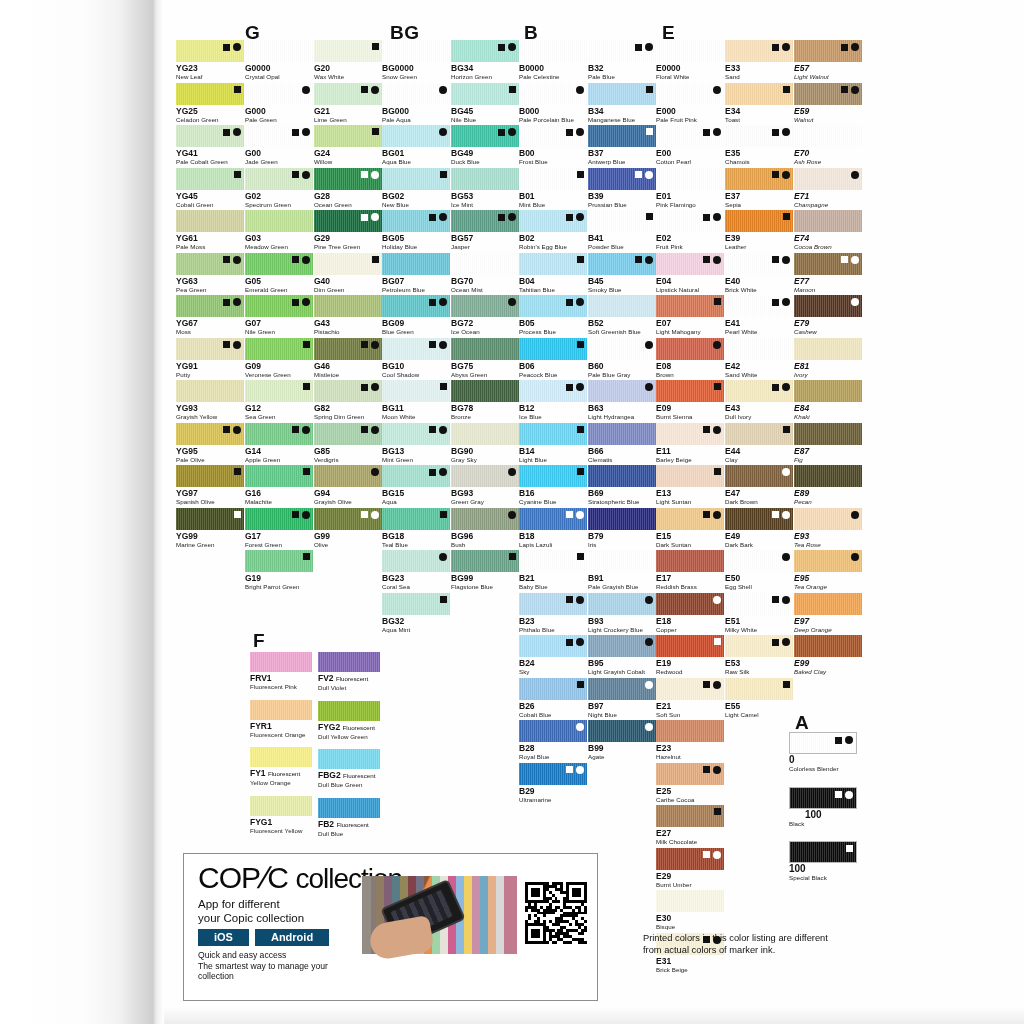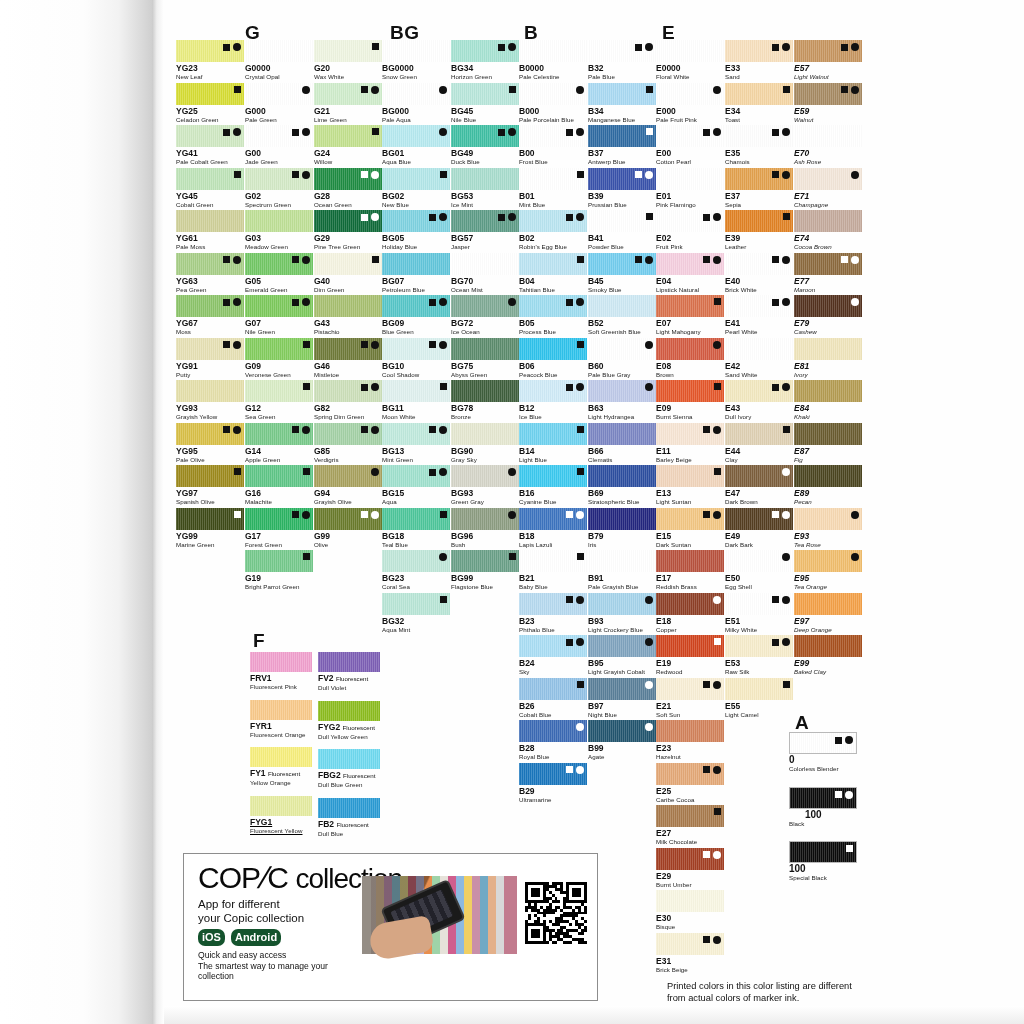--- a/index.html
+++ b/index.html
@@ -84,22 +84,22 @@
   #ad .logo {
     font-size:30px; letter-spacing:-1px; color:#0a0a0a;
     font-family:"Liberation Sans", sans-serif; font-weight:400;
     line-height:32px;
   }
   #ad .logo .cop { font-weight:400; }
   #ad .logo .slash { display:inline-block; transform:skewX(-18deg); }
   #ad .tagline { font-size:11.5px; line-height:13.5px; color:#111; }
   #ad .store { display:flex; gap:6px; margin:4px 0 4px 0; }
   #ad .store span {
-    background:#14532d; color:#fff; font-size:11px; font-weight:bold;
-    padding:2px 4px; line-height:13px; display:inline-block; text-align:center;border-radius:7px;
+    background:#0c4a6e; color:#fff; font-size:11px; font-weight:bold;
+    padding:2px 16px; line-height:13px; display:inline-block; text-align:center;
   }
   #ad .small { font-size:8.6px; line-height:10.5px; color:#111; }
   #photo {
     position:absolute; right:80px; top:22px; width:155px; height:78px;
     background:
       linear-gradient(115deg, rgba(0,0,0,.38) 35%, rgba(0,0,0,0) 36%),
       repeating-linear-gradient(to right,
         #efe3d6 0px,#efe3d6 9px,#d9c7bc 9px,#d9c7bc 14px,
         #e8c8a0 14px,#e8c8a0 22px,#cf9bbb 22px,#cf9bbb 30px,
         #8fc7d8 30px,#8fc7d8 38px,#e9d98c 38px,#e9d98c 46px,
@@ -1677,21 +1677,21 @@
           <div class="code">FYR1</div>
           <div class="name">Fluorescent Orange</div>
         </div>
         <div class="sw" style="margin-bottom:9px;">
           <div class="chip" style="background:#f6ee7c;">
             <span class="tex"></span>
           </div>
           <div class="code">FY1 <span class="inlinename">Fluorescent</span></div>
           <div class="name">Yellow Orange</div>
         </div>
-        <div class="sw" style="margin-bottom:9px;text-decoration:underline;">
+        <div class="sw" style="margin-bottom:9px;">
           <div class="chip" style="background:#e4eba0;">
             <span class="tex"></span>
           </div>
           <div class="code">FYG1</div>
           <div class="name">Fluorescent Yellow</div>
         </div>
       </div>
       <div class="col" style="left:318px;top:652px;">
         <div class="sw" style="margin-bottom:9px;">
           <div class="chip" style="background:#7d5fb5;">
@@ -2222,16 +2222,16 @@
         <i class="on"></i>
         <i></i>
         <i></i>
         <i class="on"></i>
         <i class="on"></i>
         <i class="on"></i>
       </div>
     </div>
 </div>
 
-<div id="footnote" style="left: 643px; top: 980px; margin-left: 24px;">
+<div id="footnote" style="left: 643px; top: 932px;">
   <div>Printed colors in this color listing are different</div>
   <div>from actual colors of marker ink.</div>
 </div>
 
 </body></html>

